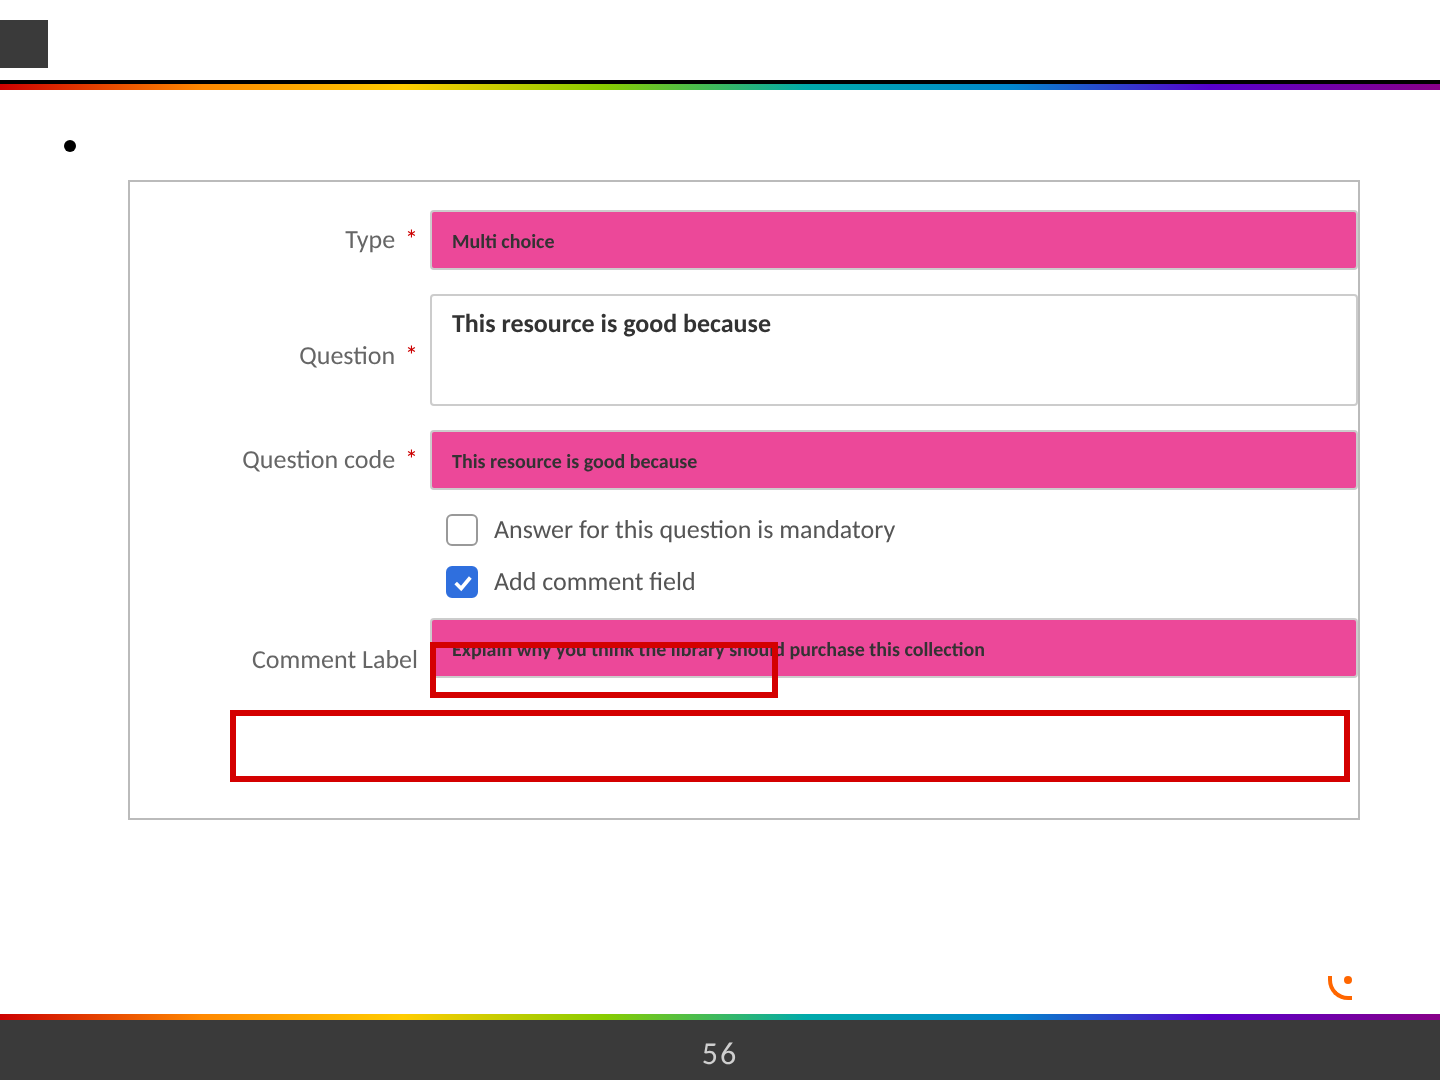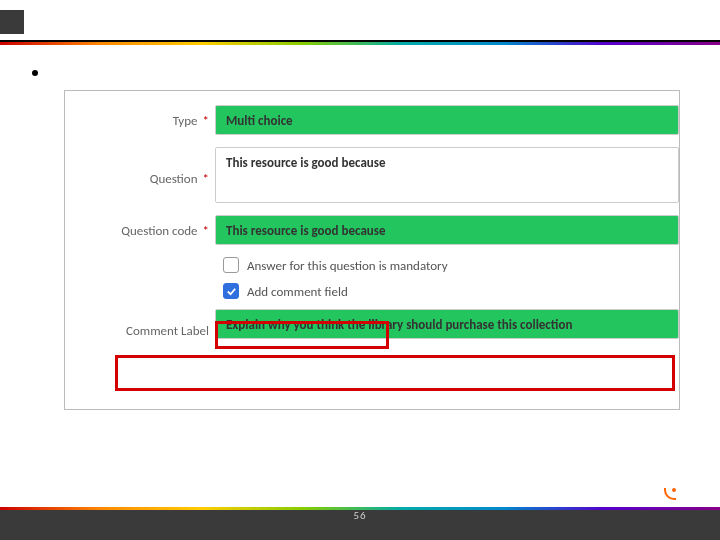--- a/index.html
+++ b/index.html
@@ -13,34 +13,34 @@
   .body { padding: 14px 28px 0 28px; }
   .bullet-line { font-size: 22px; color: #000; display: flex; align-items: flex-start; }
   .bullet-dot { width: 6px; height: 6px; background: #000; border-radius: 50%; margin: 11px 12px 0 4px; flex-shrink: 0; }
   .bullet-text { line-height: 1.25; }
   .panel { margin: 14px 12px 0 36px; border: 1px solid #bbb; background: #fff; height: 320px; position: relative; overflow: hidden; }
   .form-row { display: flex; align-items: center; margin-bottom: 12px; }
   .form-row.tall { align-items: center; }
   .lbl { width: 150px; text-align: right; font-size: 13px; color: #666; padding-right: 6px; }
   .req { color: #c00; margin-left: 2px; }
   .field { flex: 1; padding-right: 0; }
-  .input-box { height: 30px; border: 1px solid #ccc; border-radius: 2px; background: #22c55e; display: flex; align-items: center; padding: 0 10px; font-size: 13px; font-weight: 700; color: #333; width: 100%; }
+  .input-box { height: 30px; border: 1px solid #ccc; border-radius: 2px; background: #ec4899; display: flex; align-items: center; padding: 0 10px; font-size: 10px; font-weight: 700; color: #333; width: 100%; }
   .big-box { height: 56px; border: 1px solid #ccc; border-radius: 2px; background: #fff; padding: 7px 10px; font-size: 13px; font-weight: 700; color: #333; width: 100%; }
   .check-row { display: flex; align-items: center; margin-bottom: 10px; margin-left: 158px; font-size: 13px; color: #555; }
   .cb { width: 16px; height: 16px; border: 1px solid #999; border-radius: 3px; margin-right: 8px; display: inline-flex; align-items: center; justify-content: center; background: #fff; }
   .cb.checked { background: #2f6fde; border-color: #2f6fde; color: #fff; font-size: 12px; font-weight: 700; }
   .cb.checked svg { width: 11px; height: 11px; }
   .hl-small { position: absolute; border: 3px solid #d40000; }
   .form-inner { padding-top: 14px; }
   .comment-row { display: flex; align-items: center; }
   .comment-lbl { width: 150px; text-align: right; font-size: 13px; color: #666; padding-right: 6px; margin-top: 12px; }
   .comment-field { flex: 1; }
   .footer-bar { position: absolute; left: 0; right: 0; bottom: 0; height: 30px; background: #3a3a3a; }
   .rainbow-bottom { position: absolute; left: 0; right: 0; bottom: 30px; height: 3px; background: linear-gradient(to right,#c00 0%, #f80 14%, #fc0 28%, #8c0 42%, #0aa 56%, #08c 70%, #50c 84%, #808 100%); }
-  .pg { position: absolute; bottom: 18px; width: 100%; text-align: center; font-size: 11px; color: #cfcfcf; letter-spacing: 1px; }
+  .pg { position: absolute; bottom: 3px; width: 100%; text-align: center; font-size: 16px; color: #cfcfcf; letter-spacing: 1px; }
   .footer-dot { position: absolute; right: 44px; bottom: 36px; width: 16px; height: 16px; }
   .footer-dot::before { content:""; position:absolute; width:10px; height:10px; border:2px solid #f60; border-radius:0 0 0 10px; border-top:none; border-right:none; right:0; top:0; }
   .footer-dot::after { content:""; position:absolute; width:4px; height:4px; background:#f60; border-radius:50%; right:0; top:0; }
 </style>
 </head>
 <body>
 
 <div class="slide">
 
   <div class="title-row">

